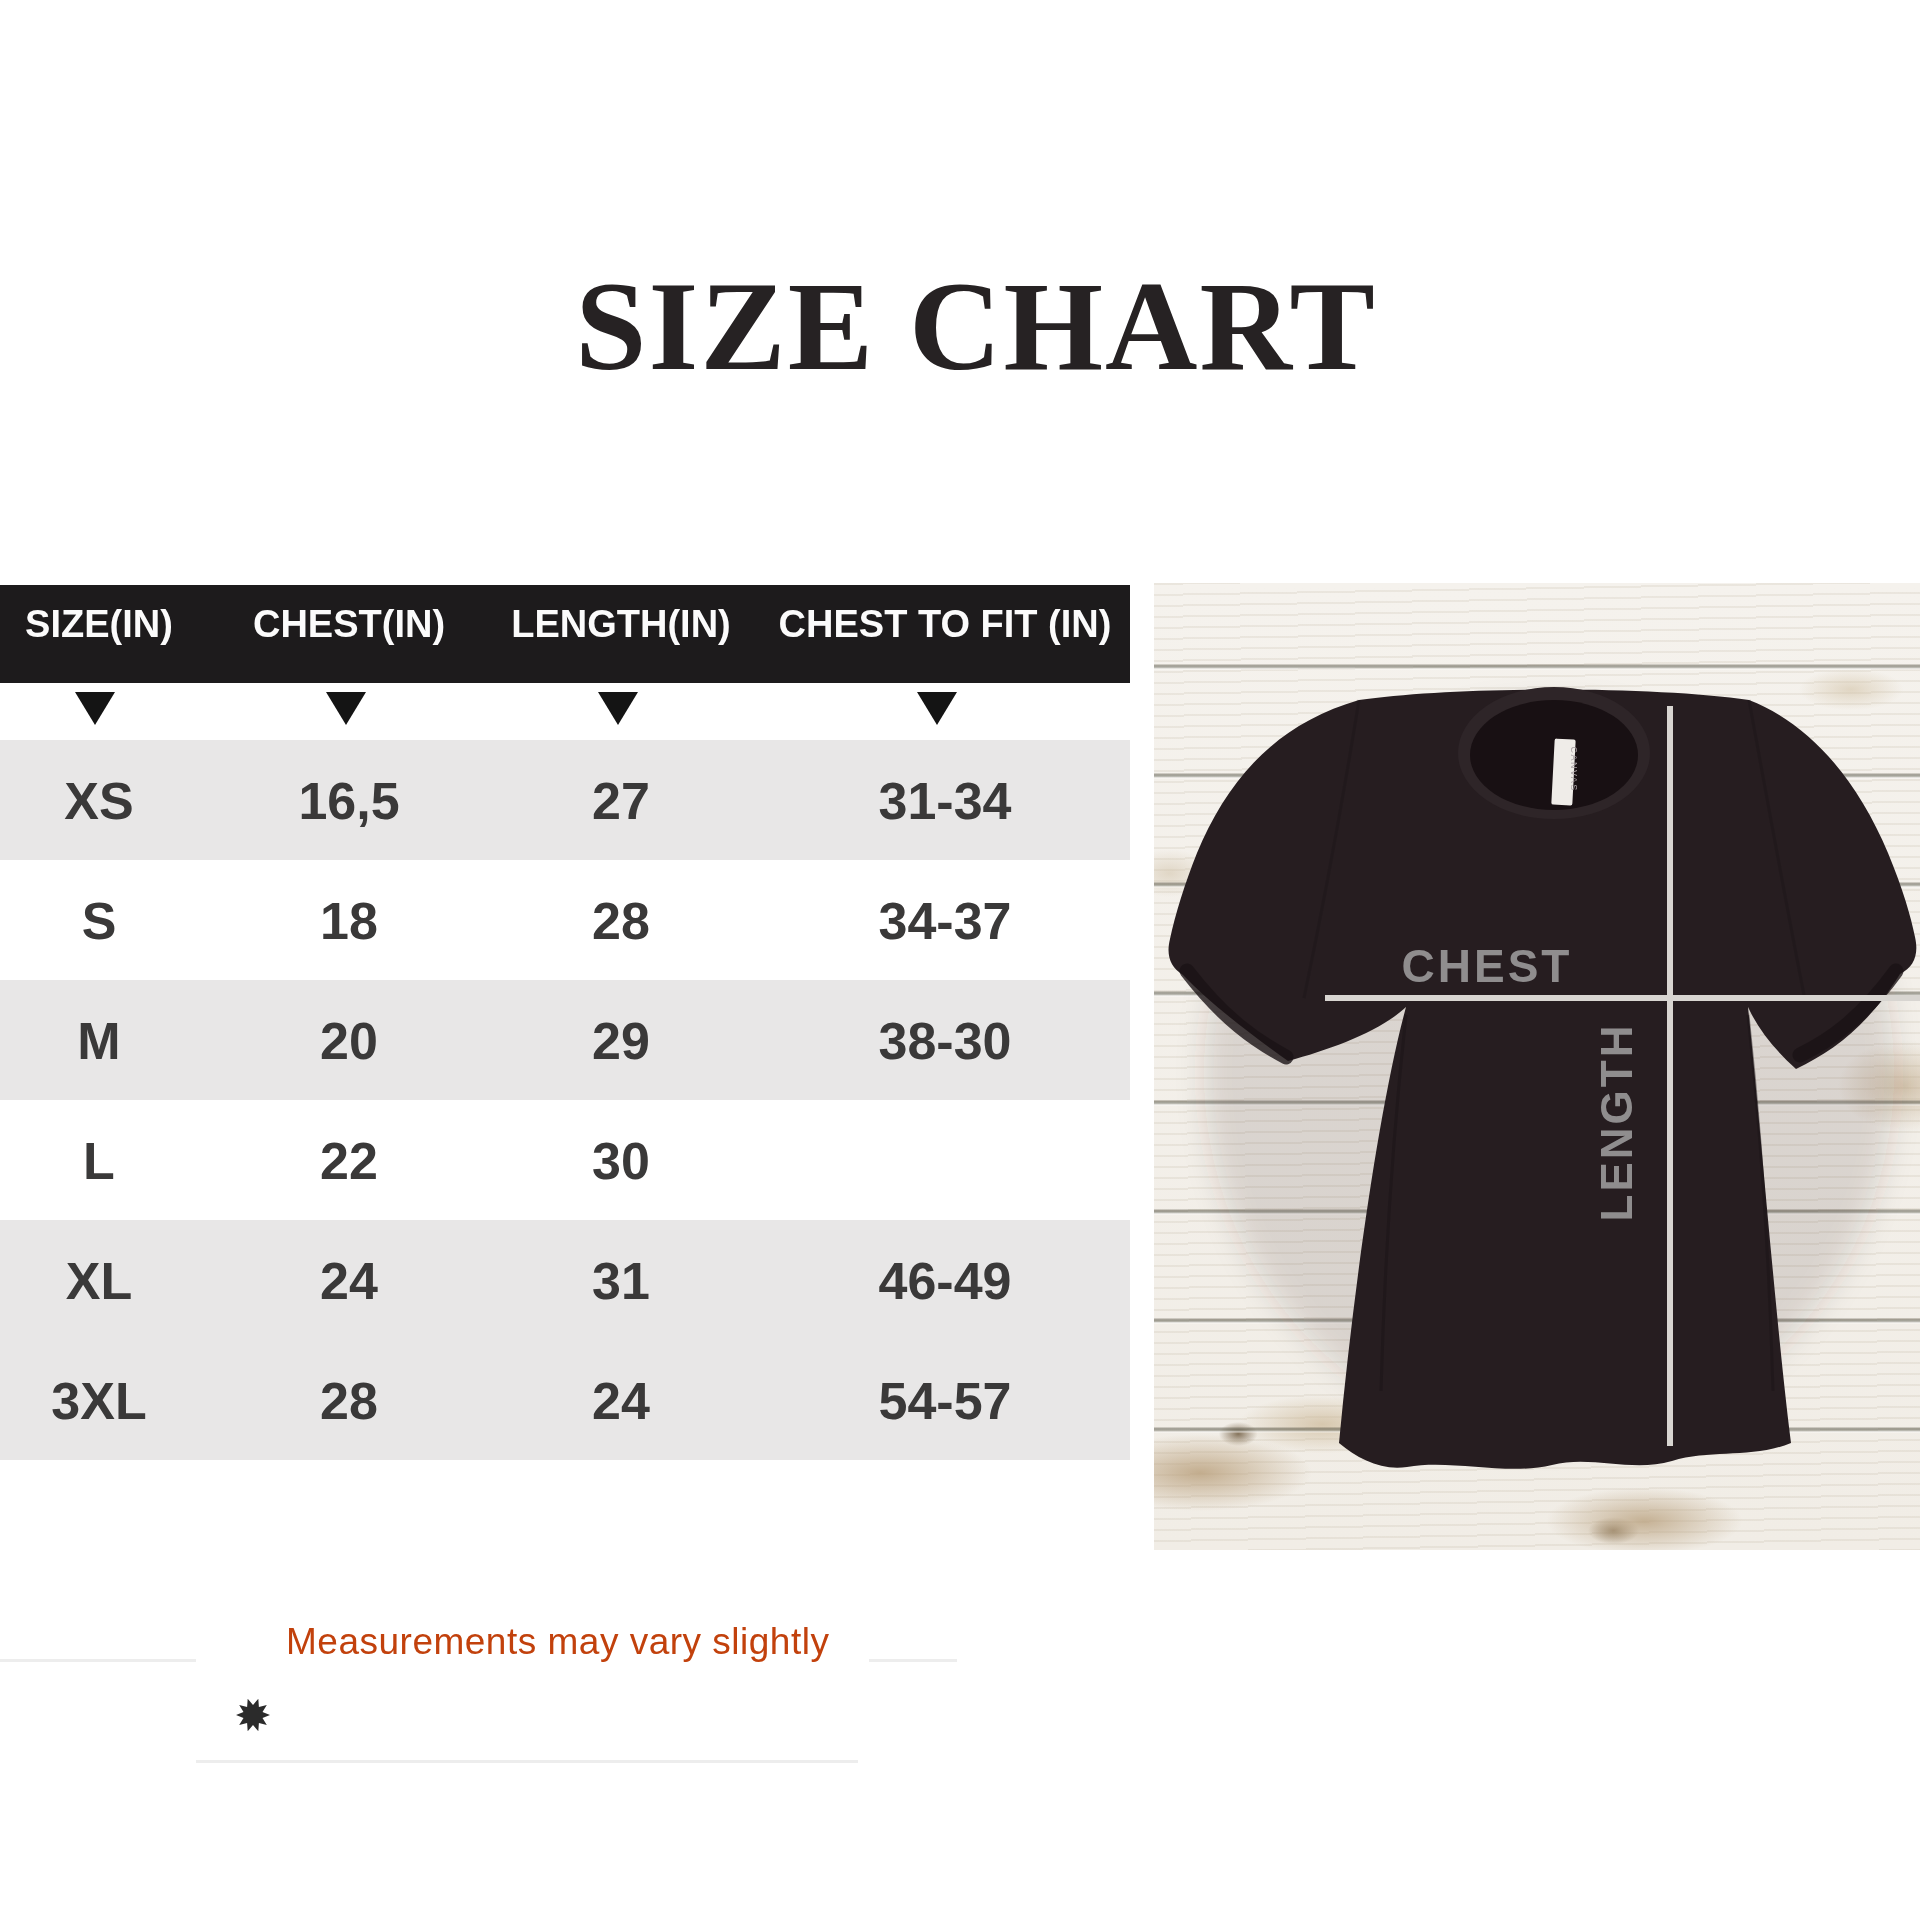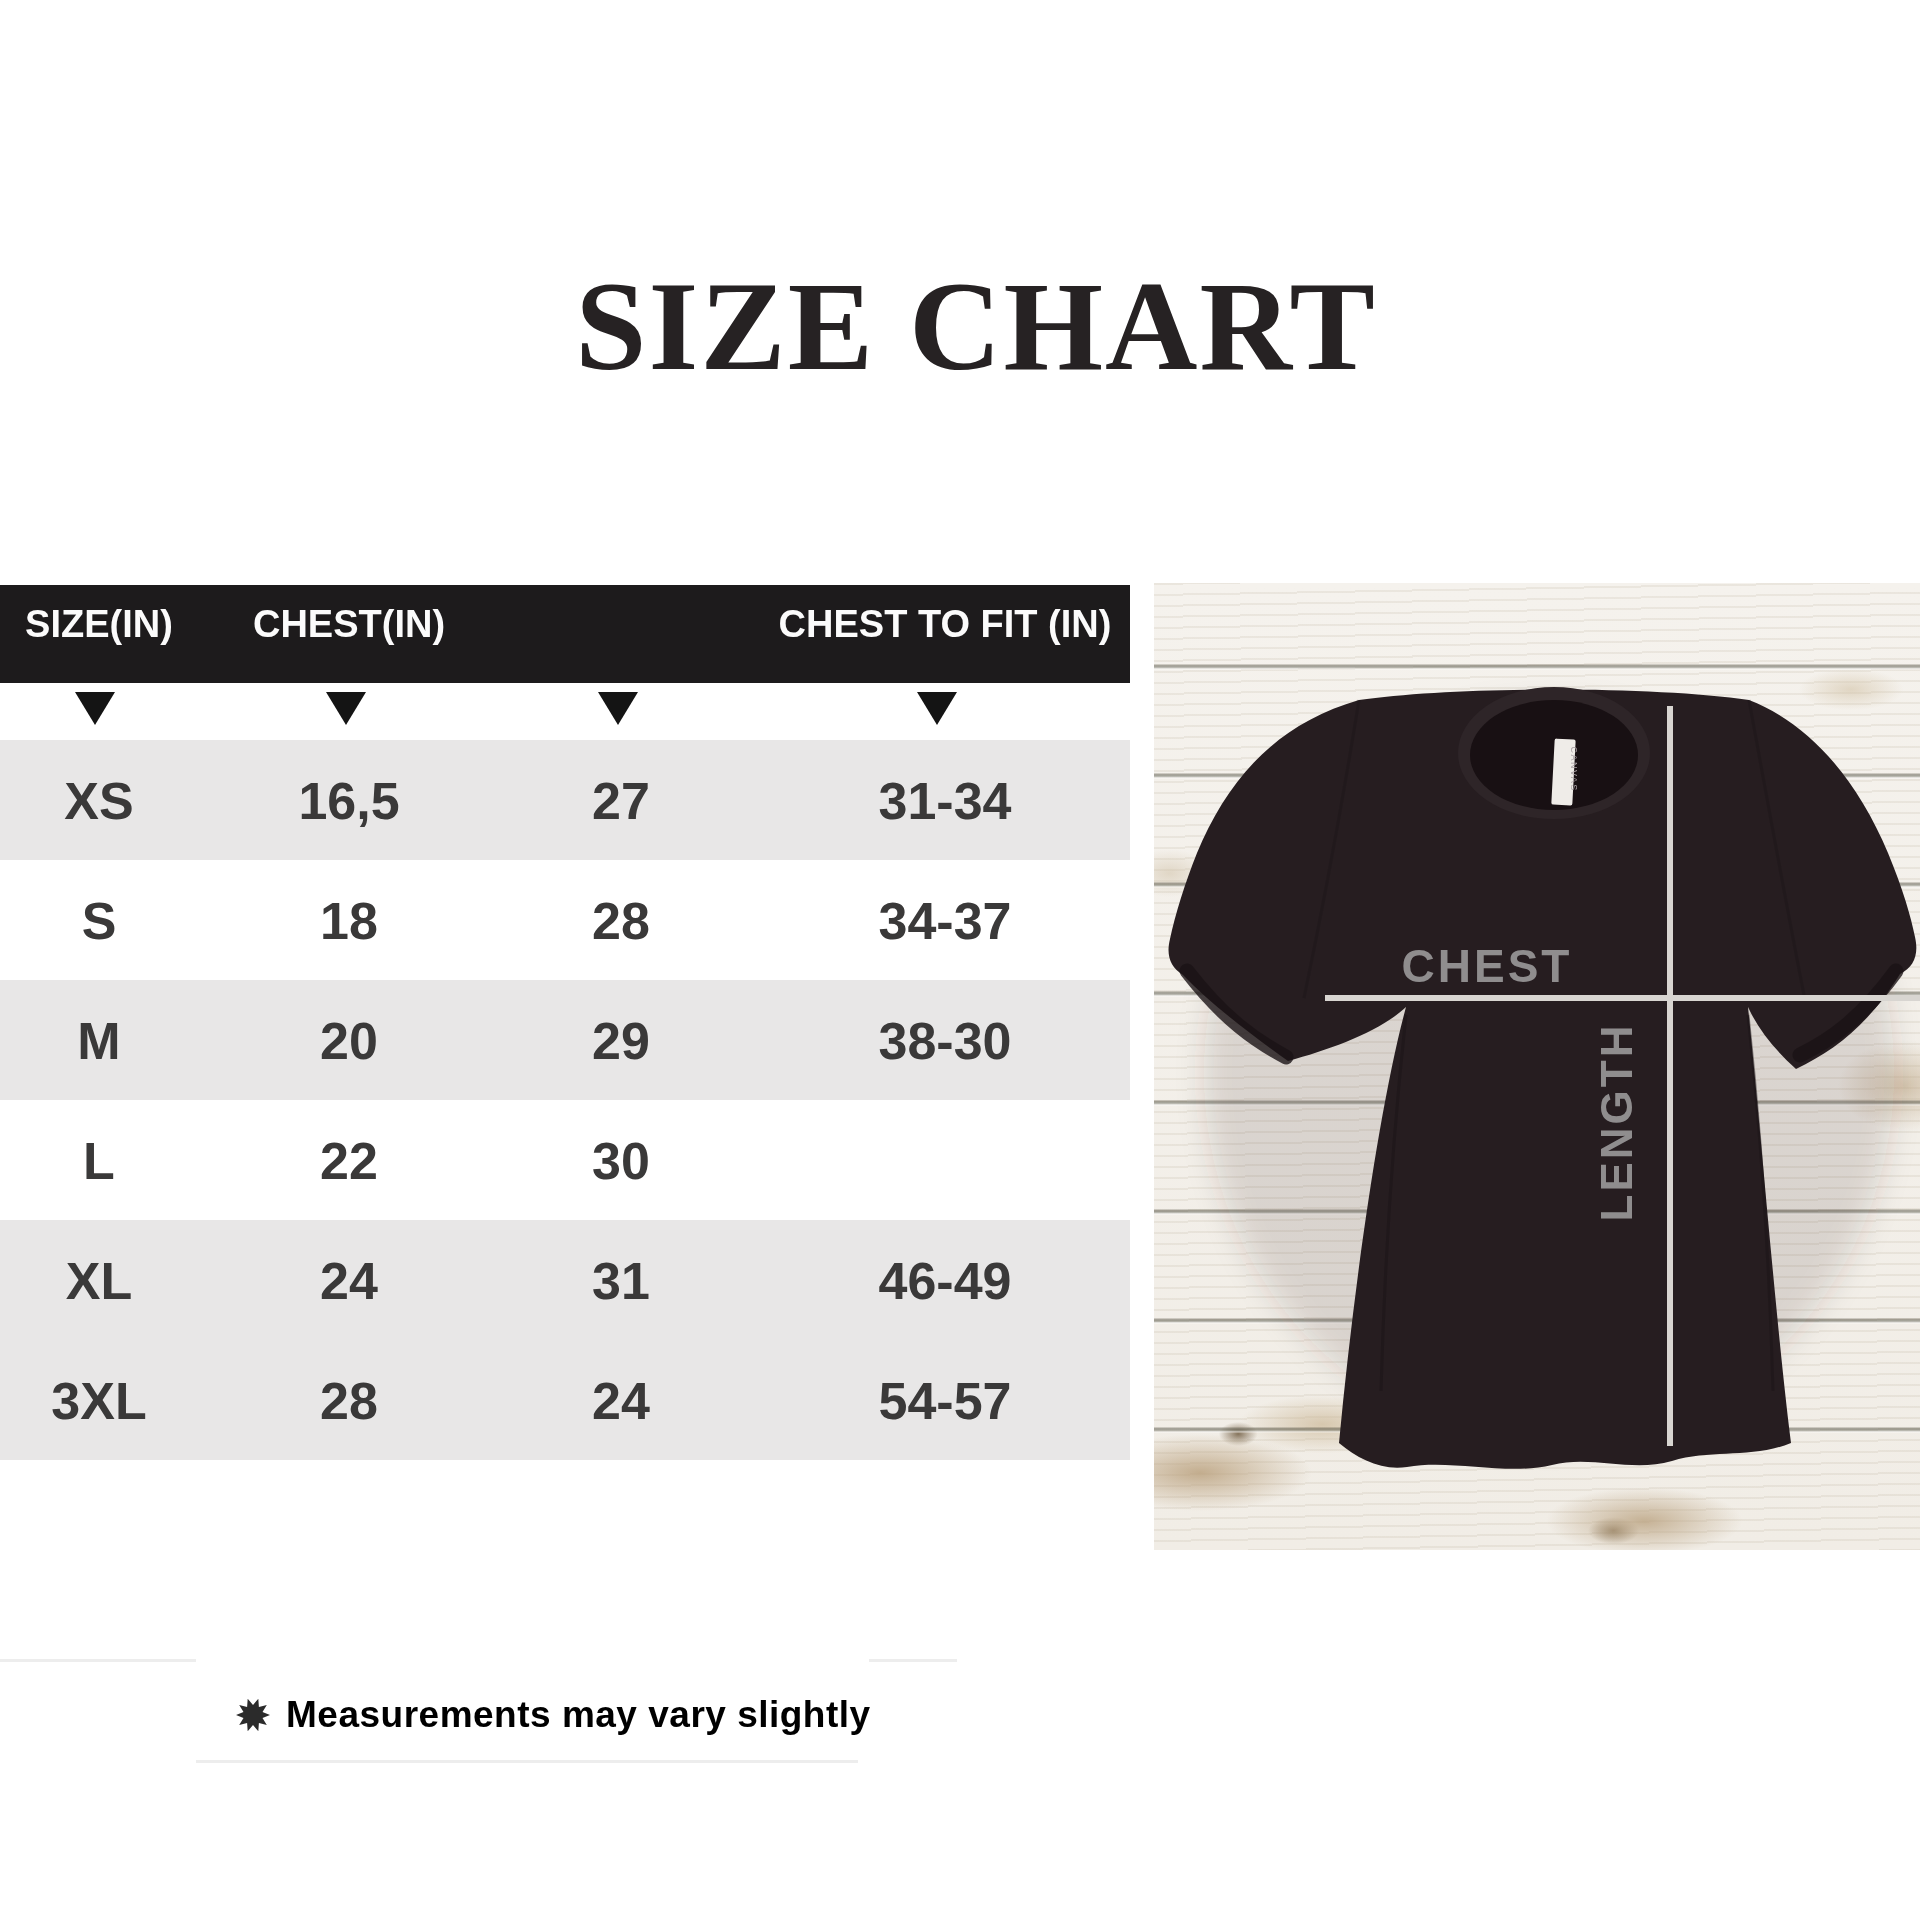--- a/index.html
+++ b/index.html
@@ -22,22 +22,22 @@
        border-left:20px solid transparent;border-right:20px solid transparent;
        border-top:33px solid #141414;}
   .t1{left:95px}.t2{left:346px}.t3{left:618px}.t4{left:937px}
   .trow{position:relative;height:120px;background:#ffffff;}
   .trow.alt{background:#e8e7e7;}
   .cell{position:absolute;top:0;height:120px;line-height:122px;transform:translateX(-50%);
         font-size:52px;font-weight:700;color:#3a3939;white-space:nowrap;}
 
   
   .note-star{position:absolute;left:236px;top:1698px;width:34px;height:34px;}
-  .note-text{position:absolute;left:286px;top:1695px;font-size:37px;line-height:40px;
-             color:#000000;letter-spacing:0.5px;white-space:nowrap;font-weight:bold;}
+  .note-text{position:absolute;left:286px;top:1622px;font-size:37px;line-height:40px;
+             color:#c2410c;letter-spacing:0.5px;white-space:nowrap;}
   .hl{position:absolute;height:3px;background:#ededed;}
   .hl-a{left:0;top:1659px;width:196px;}
   .hl-b{left:869px;top:1659px;width:88px;}
   .hl-c{left:196px;top:1760px;width:662px;}
 
   
   .photo{position:absolute;left:1154px;top:583px;width:766px;height:967px;overflow:hidden;
          background-color:#f4f1ec;
          background-image:
            
@@ -66,20 +66,21 @@
 <body>
 
 <div class="stage">
 
   <div class="title">SIZE CHART</div>
 
   <section class="table">
     <div class="thead">
       <span class="hcell c1">SIZE(IN)</span>
       <span class="hcell c2">CHEST(IN)</span>
+      <span class="hcell c3">LENGTH(IN)</span>
       <span class="hcell c4">CHEST TO FIT (IN)</span>
     </div>
     <div class="markers">
       <i class="tri t1"></i>
       <i class="tri t2"></i>
       <i class="tri t3"></i>
       <i class="tri t4"></i>
     </div>
     <div>
       <div class="trow alt">

